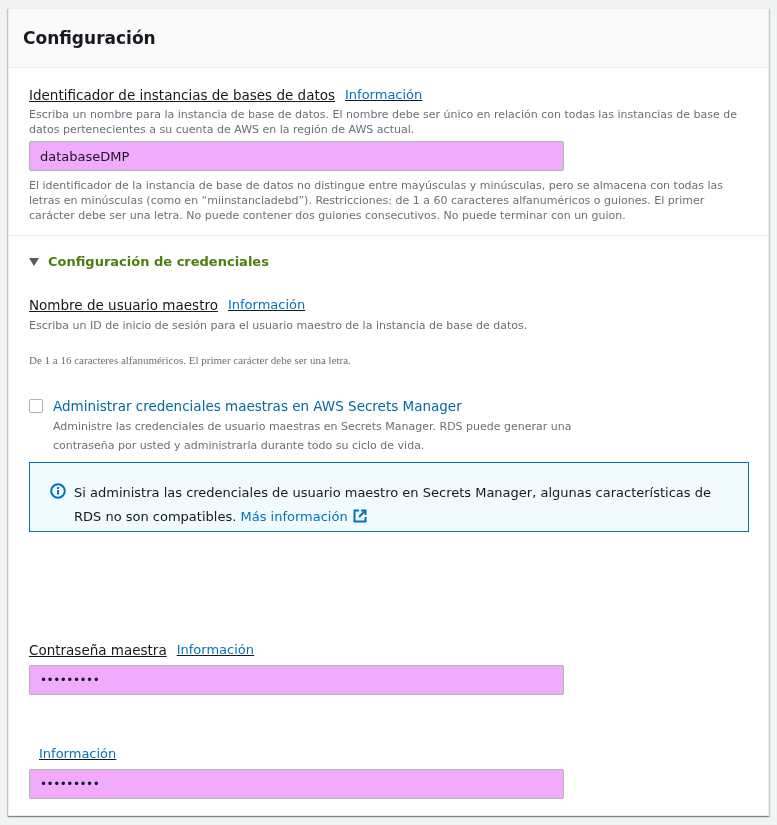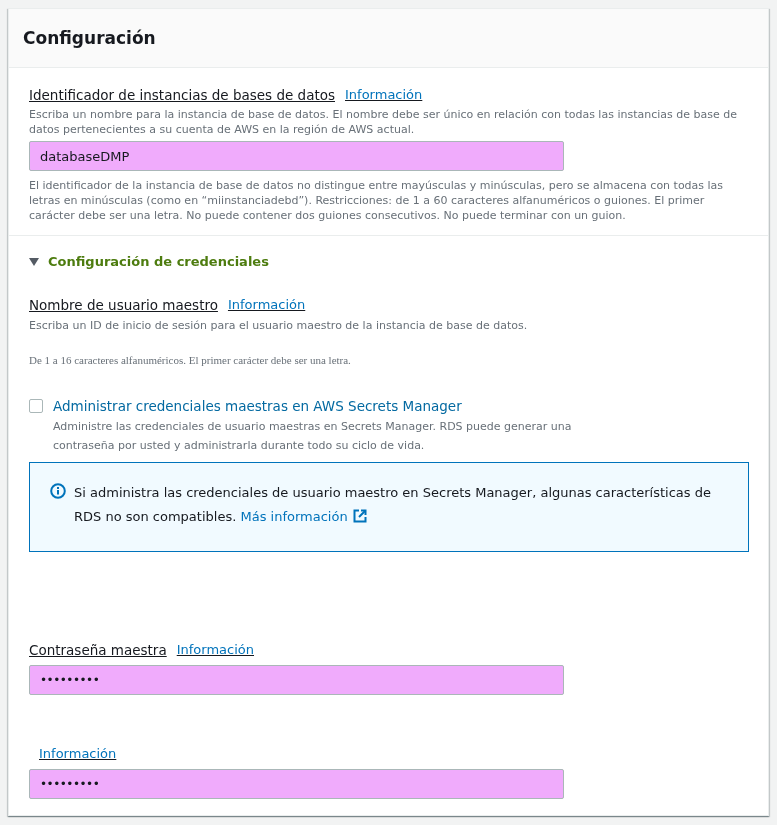--- a/index.html
+++ b/index.html
@@ -71,21 +71,21 @@
     .checkbox {
       width: 14px; height: 14px;
       border: 1px solid #aab7b8; border-radius: 2px;
       background: #fff; margin-top: 1px; margin-right: 10px;
       flex: 0 0 auto; cursor: pointer;
     }
     .checkbox-label { font-size: 13.5px; color: #0369a1; line-height: 17px; }
     .checkbox-desc { font-size: 11px; color: #687078; line-height: 19px; margin-top: 2px; width: 520px; }
     .alert {
       position: absolute;
-      left: 20px; width: 720px; height: 90px;
+      left: 20px; width: 720px; height: 70px;
       background: #f1faff;
       border: 1px solid #0073bb;
       border-radius: 0;
       padding: 18px 20px 0 20px;
       display: flex;
     }
     .alert-icon { width: 16px; height: 16px; margin-top: 2px; margin-right: 8px; flex: 0 0 auto; }
     .alert-text { font-size: 13px; color: #16191f; line-height: 24px; }
     .alert-link { color: #0073bb; cursor: pointer; }
     .ext-icon { display: inline-block; width: 14px; height: 14px; vertical-align: -2px; margin-left: 5px; }

